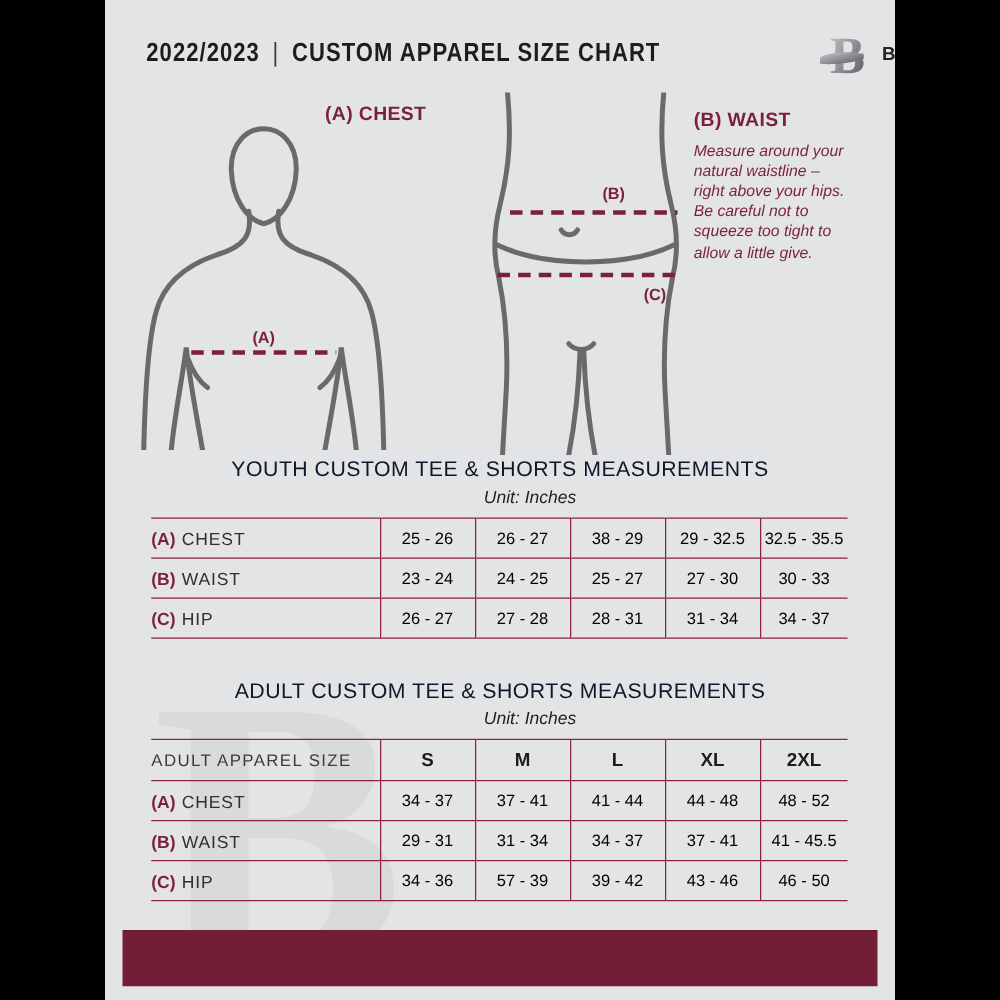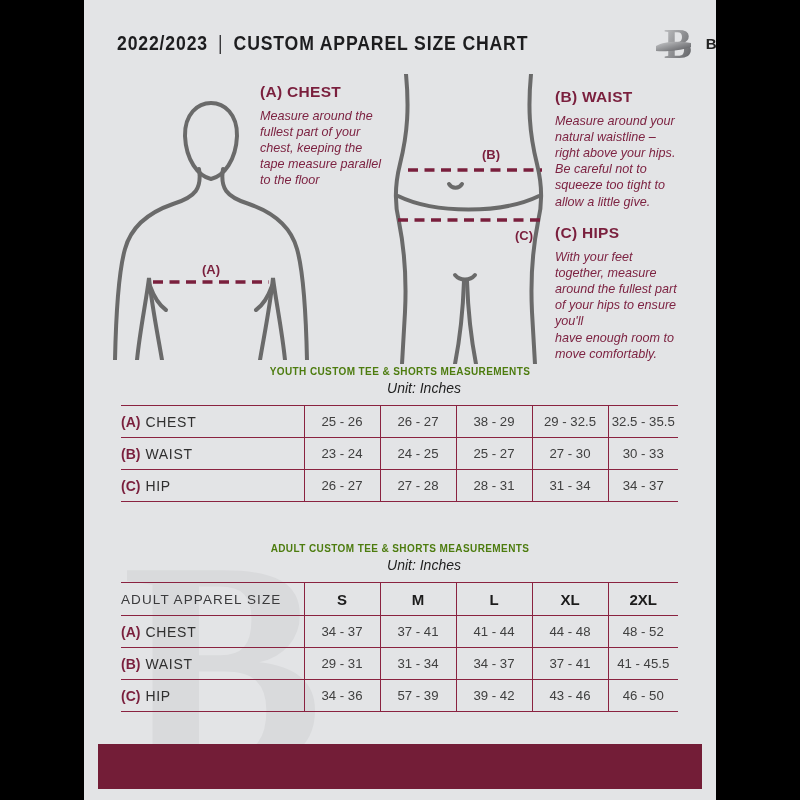--- a/index.html
+++ b/index.html
@@ -39,21 +39,21 @@
   .instr h3{
     margin:0 0 7px 0;font-size:15.5px;font-weight:bold;
     letter-spacing:.3px;color:#7a1f3d;
   }
   .instr p{
     margin:0;font-size:12.6px;font-style:italic;line-height:1.28;
     color:#7d2342;white-space:pre-line;
   }
   
   .tbl-section{position:absolute;left:0;width:632px;text-align:center;z-index:1;}
-  .tbl-title{font-size:10px;font-weight:bold;letter-spacing:.4px;color:#4d7c0f;margin:0;}
+  .tbl-title{font-size:17px;font-weight:normal;letter-spacing:.4px;color:#0f172a;margin:0;}
   .tbl-unit{font-size:14px;font-style:italic;color:#1f1f1f;margin:3px 0 0 0;padding-left:48px;}
   table.size-table{
     border-collapse:collapse;margin:9px 0 0 37px;width:557px;
     border-top:1.6px solid #8a2240;border-bottom:1.6px solid #8a2240;
     background:transparent;table-layout:fixed;
   }
   table.size-table tr{border-top:1.6px solid #8a2240;}
   table.size-table tr:first-child{border-top:none;}
   table.size-table th,table.size-table td{
     padding:0;height:31px;vertical-align:middle;background:transparent;
@@ -61,21 +61,21 @@
   table.size-table tr.head th{height:32px;}
   table.size-table th+th,table.size-table td+td{border-left:1.6px solid #8a2240;}
   .col-label{width:183px;}
   .lbl-head{
     text-align:left;padding-left:14px;font-weight:normal;
     font-size:13.5px;letter-spacing:1.1px;color:#3b3b3d;
   }
   .size-head{font-size:15px;font-weight:bold;color:#1c1c1c;}
   .row-label{text-align:left;padding-left:14px;font-size:14px;letter-spacing:.7px;color:#2f2f2f;}
   .row-label b{color:#7a1f3d;margin-right:5px;letter-spacing:0;}
-  .val{font-size:13.2px;color:#404040;}
+  .val{font-size:13.2px;color:#000000;}
   
   .footer-bar{
     position:absolute;left:14px;top:744px;width:604px;height:45px;
     background:#731d37;z-index:3;
   }
 </style>
 </head>
 <body>
 
 <div class="page">
@@ -111,25 +111,20 @@
       <path d="M 27,282 C 30,252 36,224 39,200 C 42,229 48,258 52,282"></path>
       <path d="M 40,208 C 44,219 49,227 56,232"></path>
       <path d="M 175,282 C 172,252 166,224 163,200 C 160,229 154,258 150,282"></path>
       <path d="M 162,208 C 158,219 153,227 146,232"></path>
       <line class="dash" x1="43" y1="204" x2="159" y2="204"></line>
       <text x="101" y="196" text-anchor="middle">(A)</text>
     </svg>
 
     <div class="instr" style="left:176px;top:9px;">
       <h3>(A) CHEST</h3>
-      <p>Measure around the
-fullest part of your
-chest, keeping the
-tape measure parallel
-to the floor</p>
     </div>
 
     <svg class="fig" style="left:307px;top:0;" width="155" height="290" viewBox="0 0 155 290">
       <path d="M 15,0 C 18,32 17,58 9,90 C 4,110 3,128 8,148 C 12,168 16,198 14,238 C 13,258 12,275 11,290"></path>
       <path d="M 140,0 C 137,32 138,58 146,90 C 151,110 152,128 147,148 C 143,168 139,198 141,238 C 142,258 143,275 144,290"></path>
       <line class="dash" x1="17" y1="96" x2="151" y2="96"></line>
       <text x="100" y="85" text-anchor="middle">(B)</text>
       <path d="M 58,110 C 61,115 68,115 71,110"></path>
       <path d="M 7,122 C 44,140 111,140 148,122"></path>
       <line class="dash" x1="7" y1="146" x2="151" y2="146"></line>
@@ -142,30 +137,20 @@
     <div class="instr" style="left:471px;top:14px;">
       <h3>(B) WAIST</h3>
       <p>Measure around your
 natural waistline –
 right above your hips.
 Be careful not to
 squeeze too tight to
 allow a little give.</p>
     </div>
 
-    <div class="instr" style="left:471px;top:150px;">
-      <h3>(C) HIPS</h3>
-      <p>With your feet
-together, measure
-around the fullest part
-of your hips to ensure
-you'll
-have enough room to
-move comfortably.</p>
-    </div>
   </div>
 
   <div class="tbl-section" style="top:366px;">
     <p class="tbl-title">YOUTH CUSTOM TEE &amp; SHORTS MEASUREMENTS</p>
     <p class="tbl-unit">Unit: Inches</p>
     <table class="size-table">
       <colgroup>
           <col class="col-label">
           <col style="width:76px">
           <col style="width:76px">

